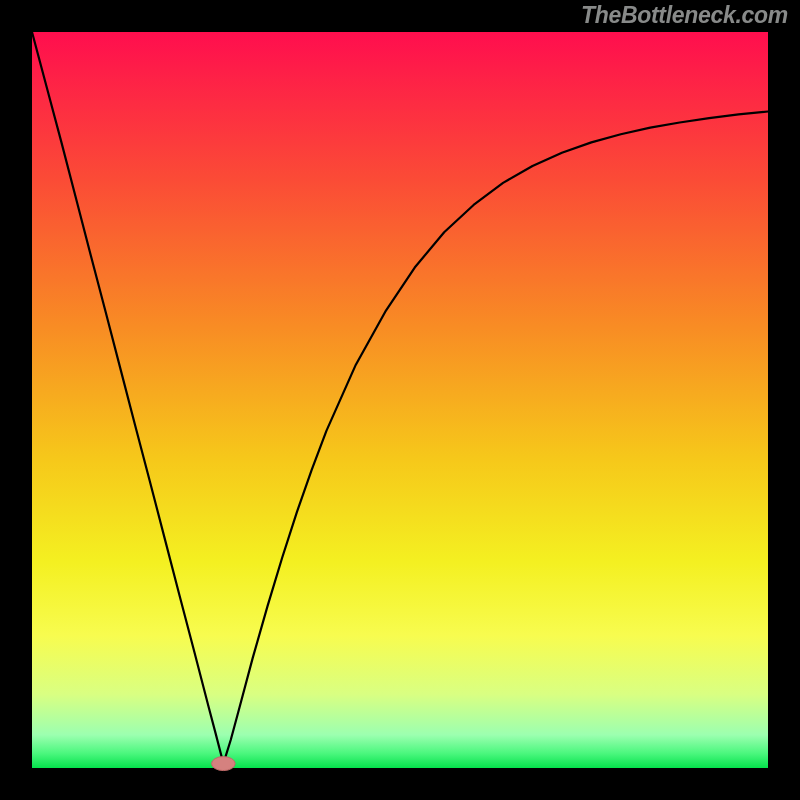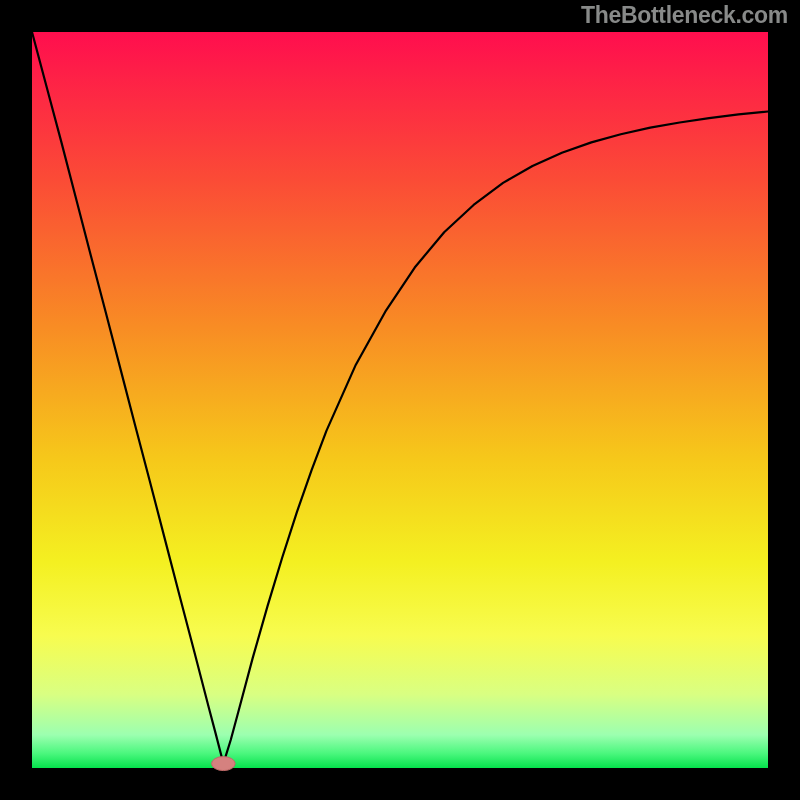--- a/index.html
+++ b/index.html
@@ -11,20 +11,21 @@
     font-family: Arial, Helvetica, sans-serif;
     background: #000;
   }
   .frame {
     position: absolute;
     left: 0;
     top: 0;
     width: 800px;
     height: 563px;
     background: #000;
+    font-style: italic;
   }
   .watermark {
     position: absolute;
     top: 2px;
     right: 12px;
     color: #888a89;
     font-size: 23px;
     font-weight: 600;
     letter-spacing: -0.3px;
     z-index: 5;

